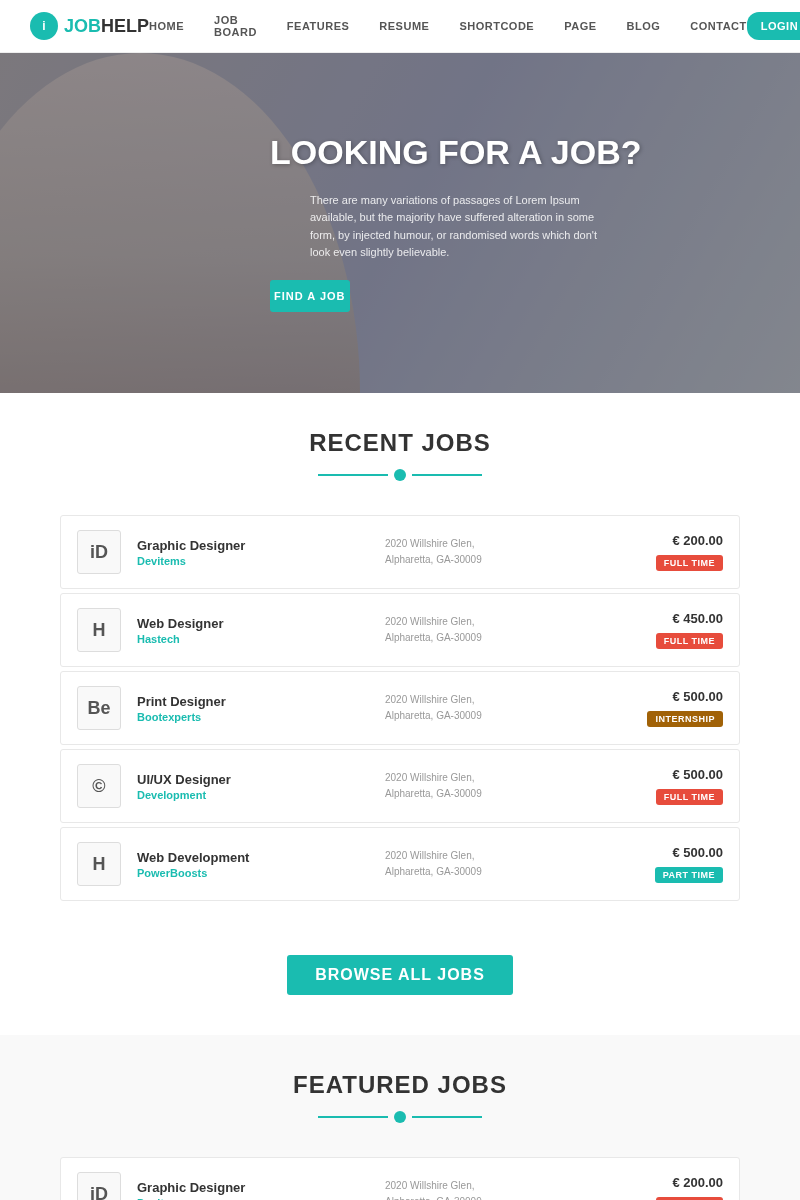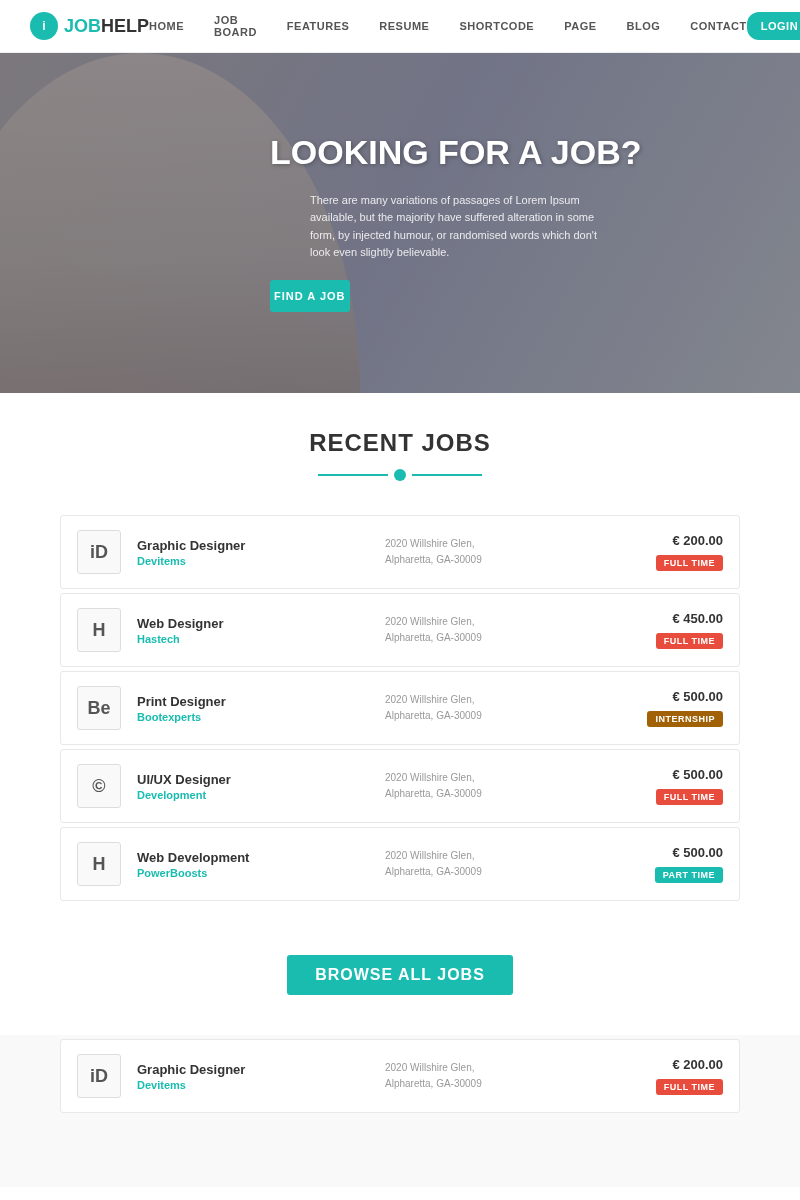--- a/index.html
+++ b/index.html
@@ -205,20 +205,28 @@
         <div class="job-location">2020 Willshire Glen,<br>Alpharetta, GA-30009</div>
         <div class="job-right"><div class="job-salary">€ 500.00</div><span class="job-badge badge-parttime">PART TIME</span></div>
       </div>
     </div>
   <div class="browse-wrap">
     <button class="btn-browse">BROWSE ALL JOBS</button>
   </div>
 </section>
 
 <section class="featured-section">
+  <div class="section-title-wrap">
+    <h2 class="section-title">FEATURED JOBS</h2>
+    <div class="section-divider">
+      <div class="divider-line"></div>
+      <div class="divider-icon"></div>
+      <div class="divider-line"></div>
+    </div>
+  </div>
   <div class="jobs-container" id="featured-jobs-list">
       <div class="job-card">
         <div class="job-logo">iD</div>
         <div class="job-info">
     <div class="job-title">Graphic Designer</div>
     <div class="job-company">Devitems</div>
   </div>
         <div class="job-location">2020 Willshire Glen,<br>Alpharetta, GA-30009</div>
         <div class="job-right"><div class="job-salary">€ 200.00</div><span class="job-badge badge-fulltime">FULL TIME</span></div>
       </div>

